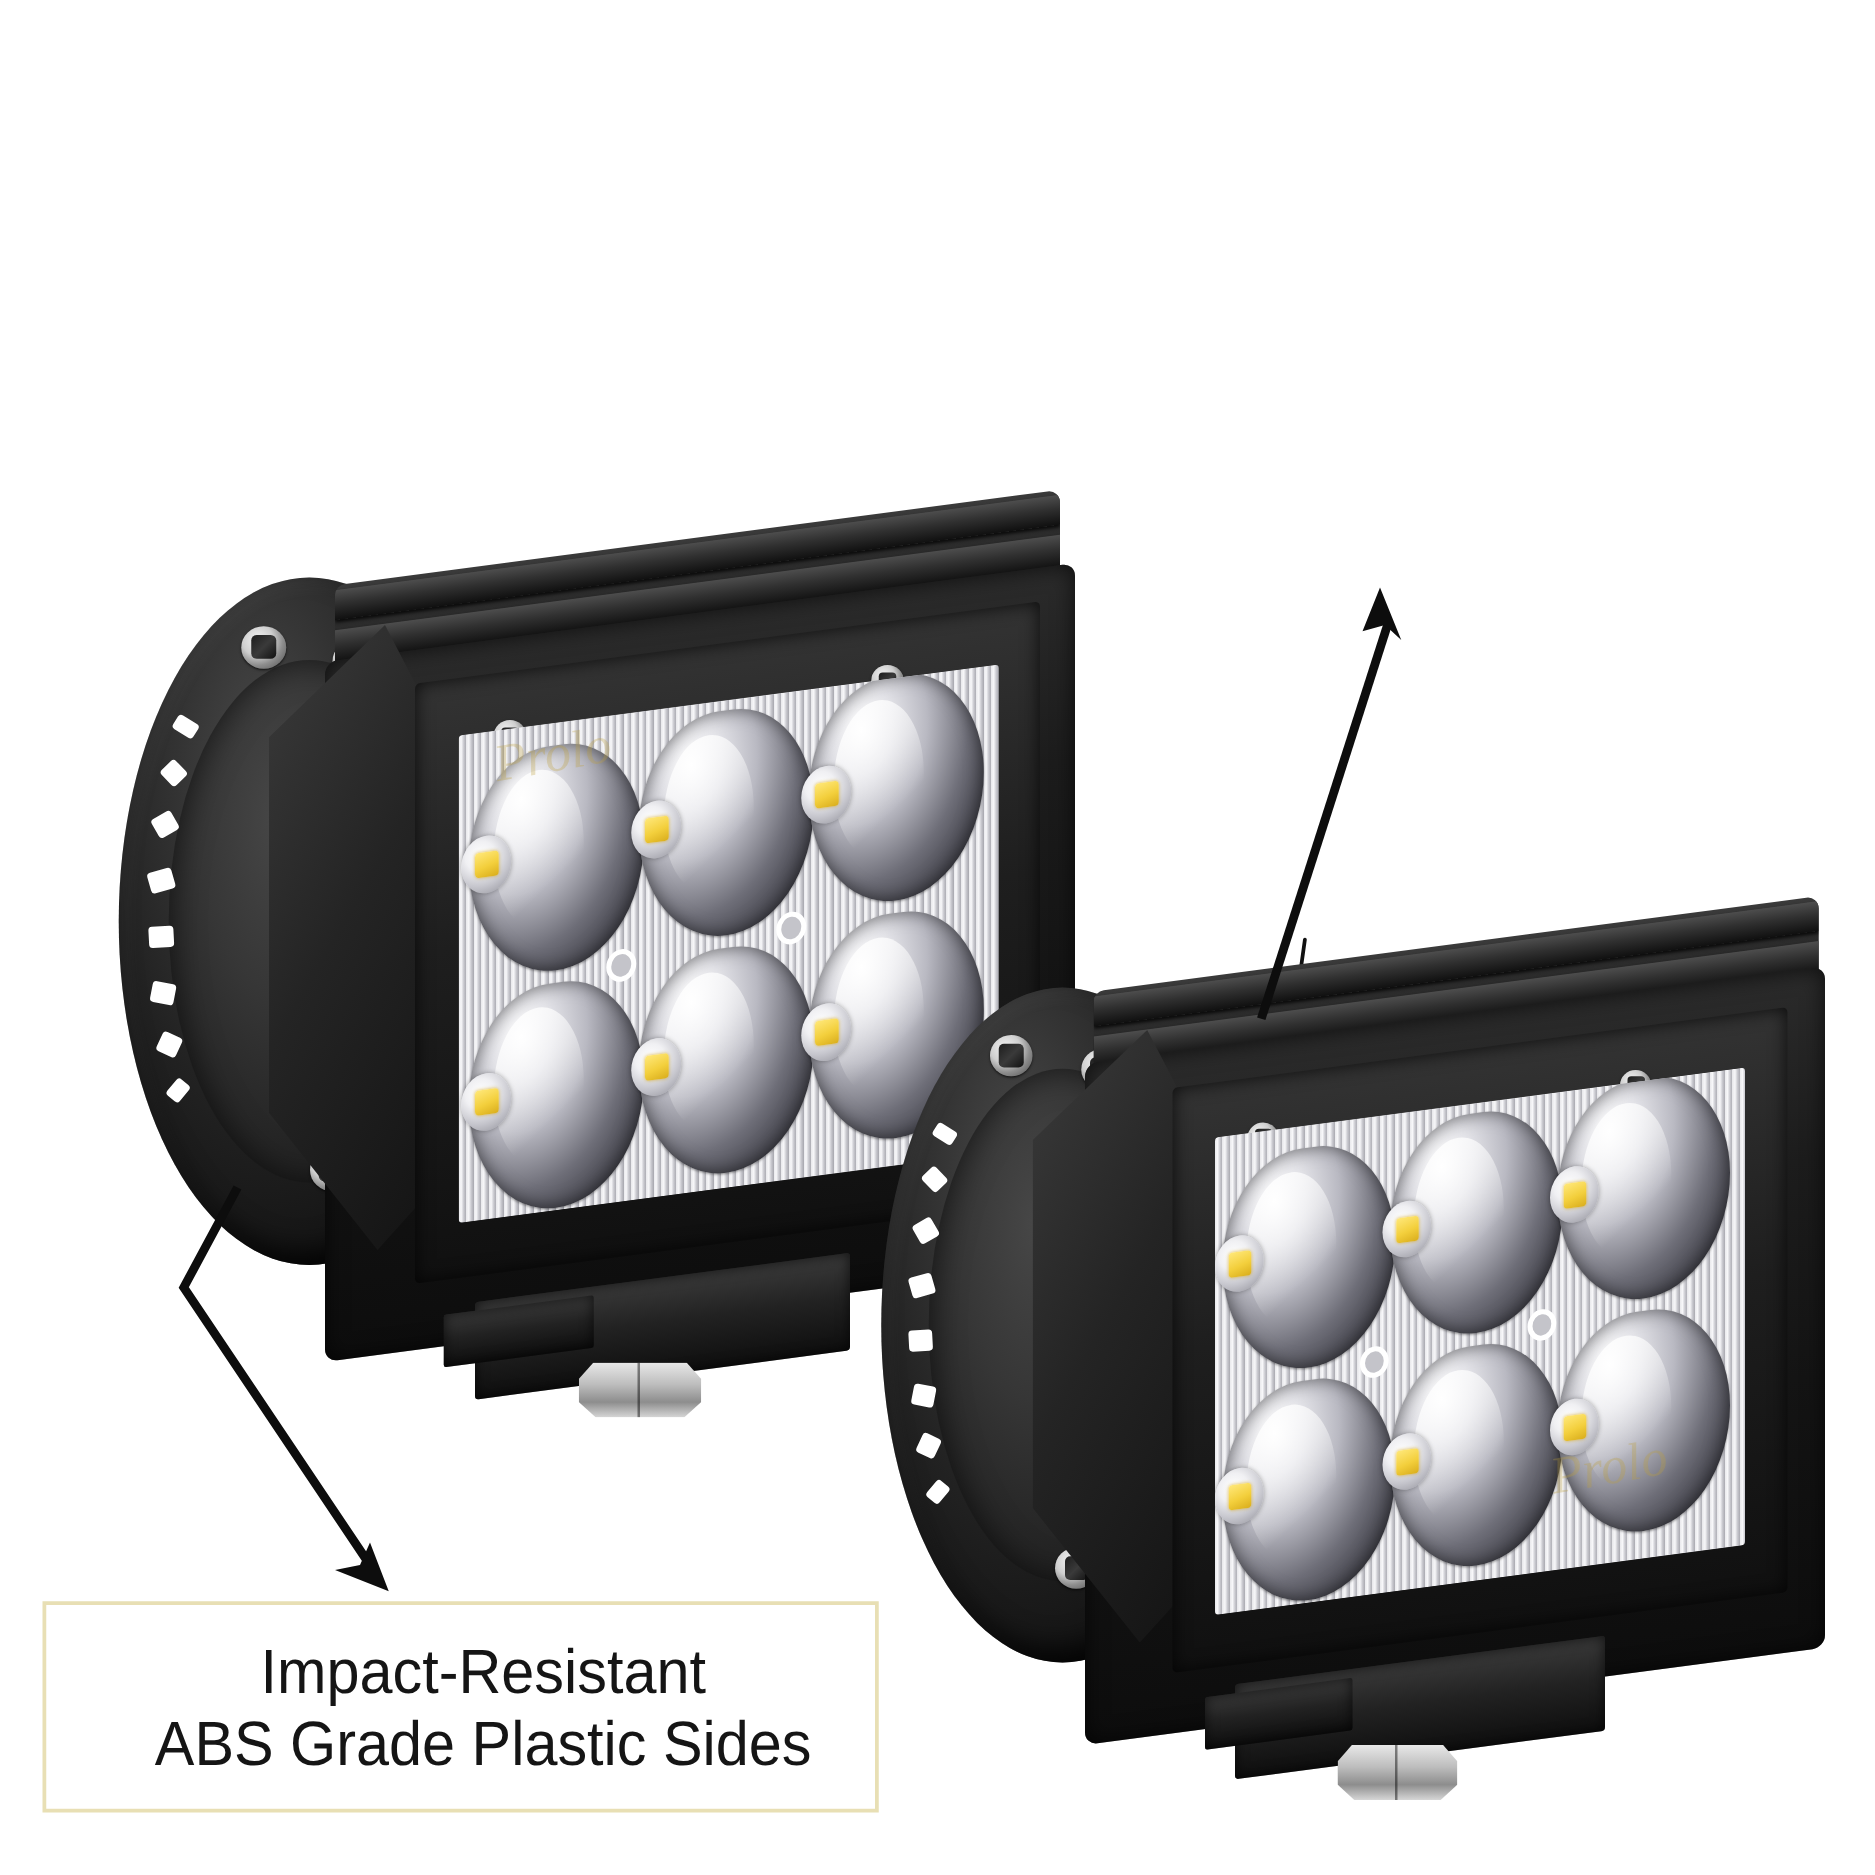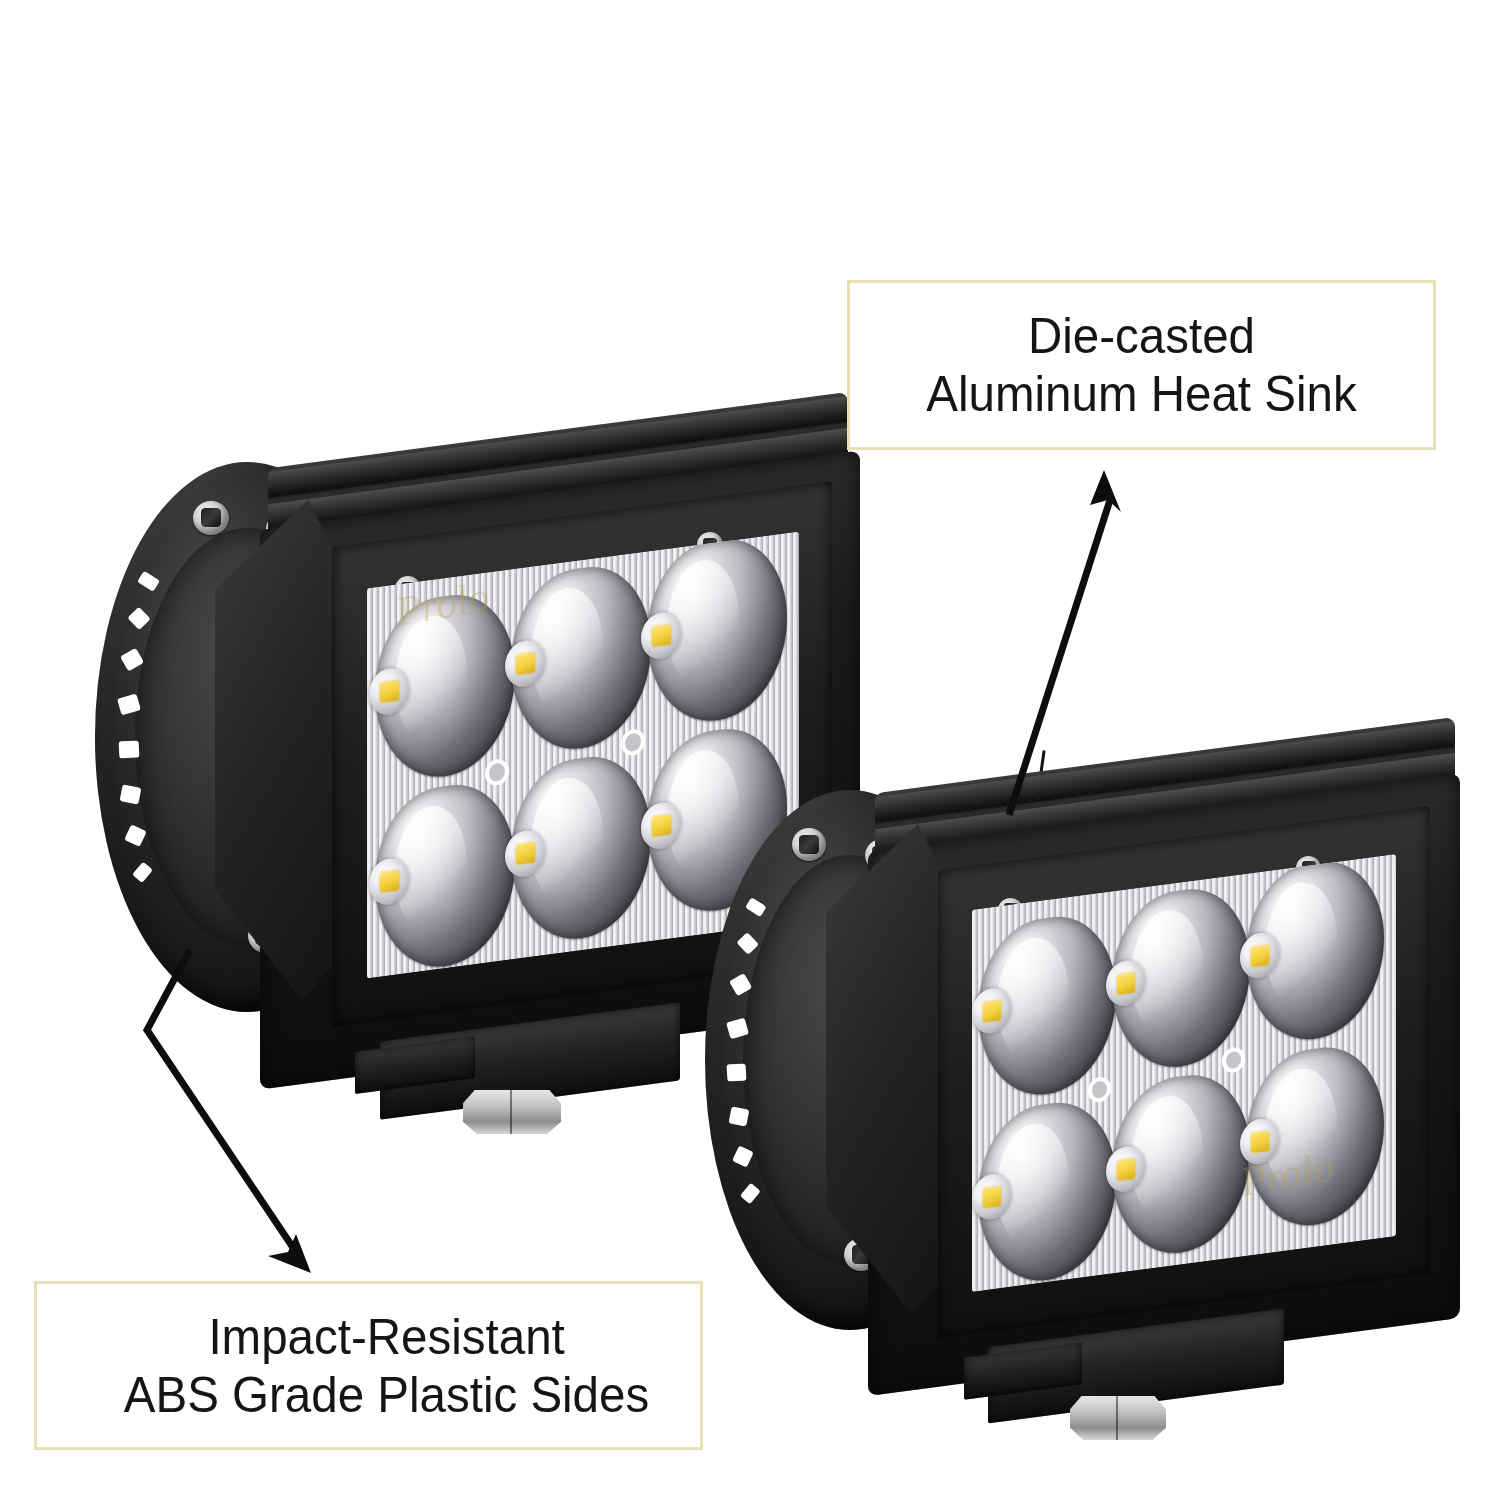--- a/index.html
+++ b/index.html
@@ -360,23 +360,19 @@
       <line x1="1009" y1="815" x2="1110" y2="500" stroke="#0d0d0d" stroke-width="7"></line>
       <path d="M 1104 470 L 1121 512 L 1108 500 L 1090 505 Z" fill="#0d0d0d"></path>
     </g>
 
     <g>
       <polyline points="190,950 147,1030 300,1258" fill="none" stroke="#0d0d0d" stroke-width="7" stroke-linejoin="miter"></polyline>
       <path d="M 311 1273 L 268 1256 L 288 1252 L 296 1234 Z" fill="#0d0d0d"></path>
     </g>
   </svg>
 
-  <div class="callout" id="callout-heatsink">
-    <div class="cline">Die-casted</div>
-    <div class="cline">Aluminum Heat Sink</div>
-  </div>
 
   <div class="callout" id="callout-abs">
     <div class="cline">Impact-Resistant</div>
     <div class="cline">ABS Grade Plastic Sides</div>
   </div>
 
 </div>
 
 </body></html>

